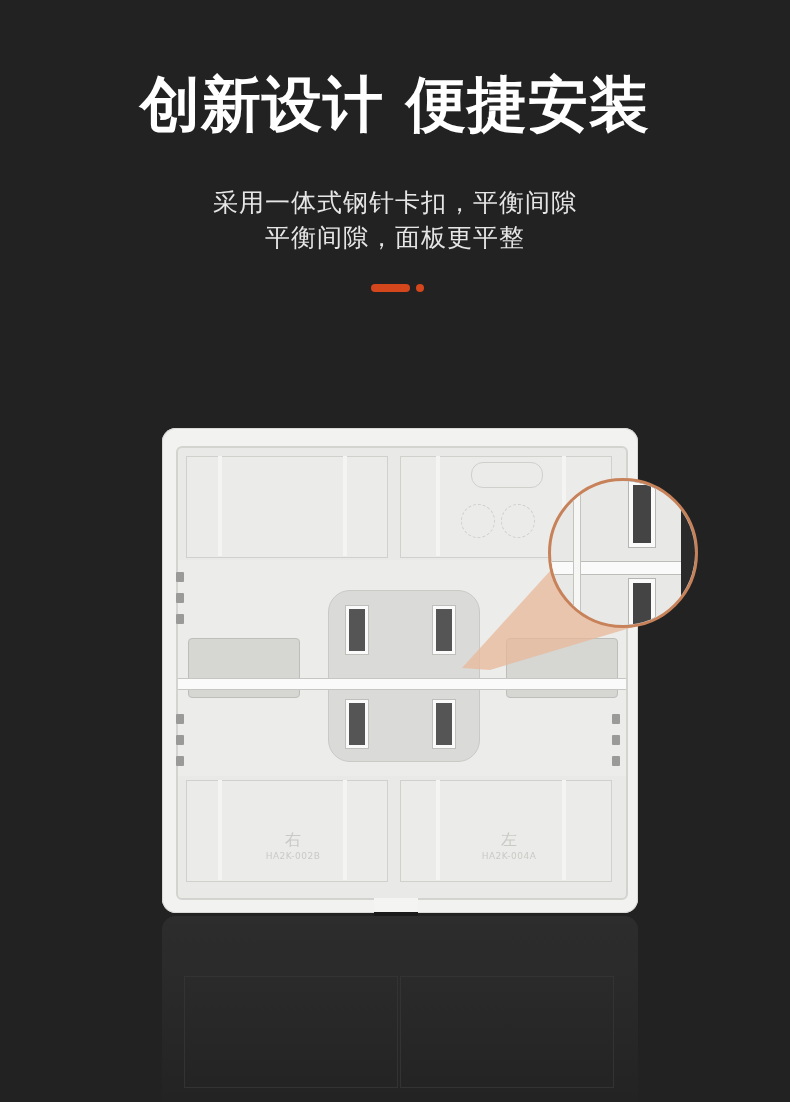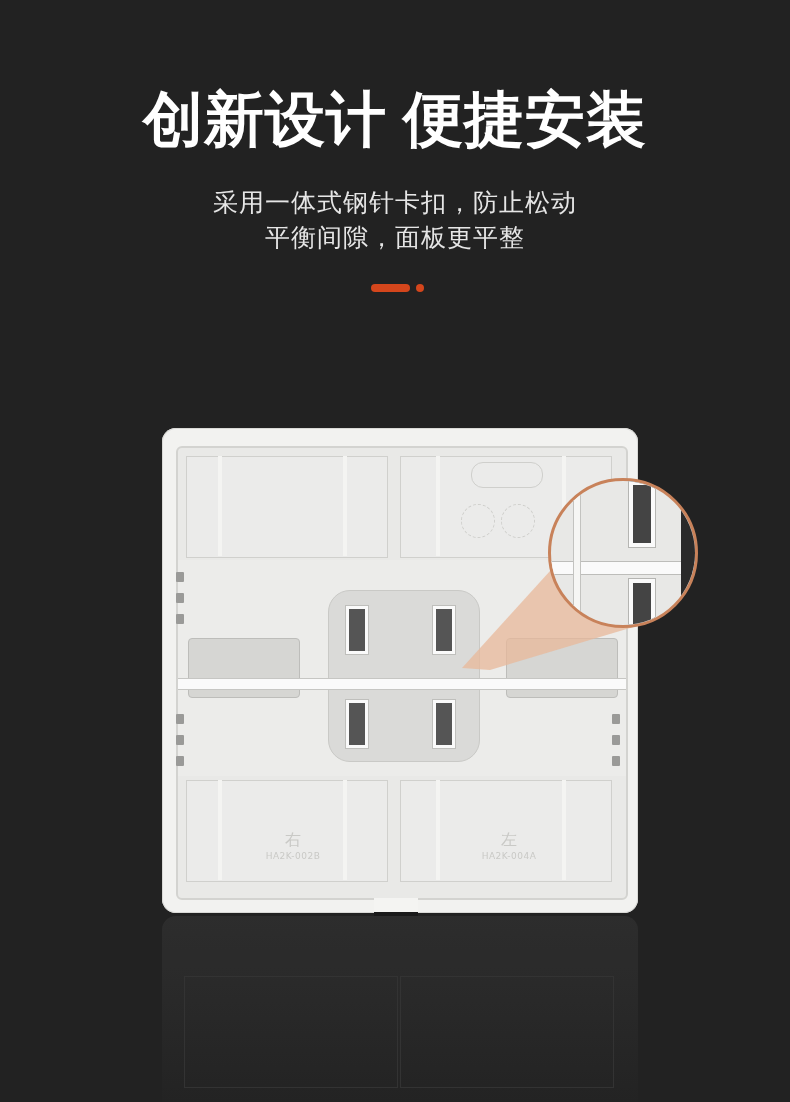--- a/index.html
+++ b/index.html
@@ -1,17 +1,17 @@
 <!DOCTYPE html>
 <html><head>
 <meta charset="utf-8">
 <style>
   html,body{margin:0;padding:0;}
   body{width:790px;height:1102px;background:#222222;overflow:hidden;position:relative;font-family:"DejaVu Sans","Liberation Sans",sans-serif;}
-  .title{position:absolute;left:0;top:80px;width:790px;text-align:center;color:#ffffff;font-size:60px;font-weight:bold;letter-spacing:1px;line-height:80px;font-family:Liberation Serif, serif;}
+  .title{position:absolute;left:0;top:64px;width:790px;text-align:center;color:#ffffff;font-size:60px;font-weight:bold;letter-spacing:1px;line-height:80px;}
   .sub{position:absolute;left:0;width:790px;text-align:center;color:#e6e6e6;font-size:25px;line-height:34px;letter-spacing:1px;}
   .sub1{top:186px;} .sub2{top:221px;}
   .accent-bar{position:absolute;left:371px;top:284px;width:39px;height:8px;border-radius:4px;}
   .accent-dot{position:absolute;left:416px;top:284px;width:8px;height:8px;border-radius:50%;}
   
   .panel{position:absolute;left:162px;top:428px;width:476px;height:485px;background:#f2f2f0;border-radius:14px;box-shadow:0 0 0 1px #d9d9d6 inset;}
   .inner{position:absolute;left:14px;top:18px;width:448px;height:450px;background:#e9e9e7;border:2px solid #d3d3d0;border-radius:6px;}
   .cell{position:absolute;background:#ebebea;border:1px solid #d0d0cd;}
   .rib{position:absolute;background:#f4f4f2;}
   .band{position:absolute;left:0;width:448px;background:#ececea;}
@@ -26,21 +26,21 @@
   .pill{position:absolute;left:293px;top:14px;width:70px;height:24px;border:1px solid #cfcfcc;border-radius:12px;}
   .dial{position:absolute;width:32px;height:32px;border:1px dashed #cfcfcc;border-radius:50%;}
   .magnifier{position:absolute;left:548px;top:478px;width:150px;height:150px;border-radius:50%;border:3px solid #c8825a;background:#e8e8e6;overflow:hidden;box-sizing:border-box;}
   .reflection{position:absolute;left:162px;top:916px;width:476px;height:186px;border-radius:14px 14px 0 0;background:linear-gradient(#2f2f2f,#242424);opacity:0.9;}
   .reflection .rcell{position:absolute;border:1px solid #353535;}
 </style>
 </head>
 <body>
 
 <div class="title">创新设计 便捷安装</div>
-<div class="sub sub1">采用一体式钢针卡扣，防止松动</div>
+<div class="sub sub1">采用一体式钢针卡扣，平衡间隙</div>
 <div class="sub sub2">平衡间隙，面板更平整</div>
 <div class="accent-bar" style="background:#d4461c;"></div>
 <div class="accent-dot" style="background:#d4461c;"></div>
 
 <div class="panel">
   <div class="inner">
 
     <div class="cell" style="left:8px;top:8px;width:200px;height:100px;"></div>
     <div class="cell" style="left:222px;top:8px;width:210px;height:100px;"></div>
     <div class="rib" style="left:40px;top:8px;width:4px;height:100px;"></div>

